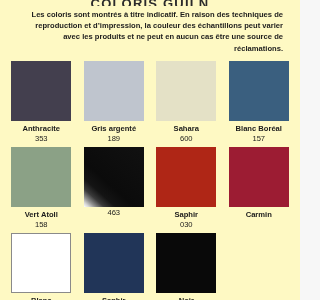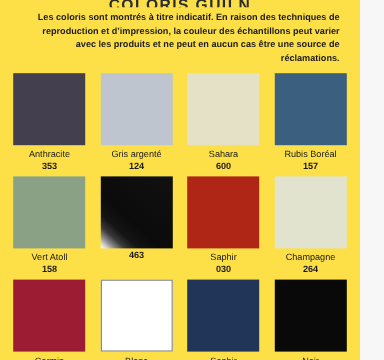--- a/index.html
+++ b/index.html
@@ -14,21 +14,21 @@
     font-family: "Liberation Sans", sans-serif;
     color: #1a1a1a;
     -webkit-font-smoothing: antialiased;
   }
 
   .page {
     position: relative;
     width: 300px;
     height: 300px;
     box-sizing: border-box;
-    background: #fde047;
+    background: #fef9c3;
   }
 
   
   .header {
     padding: 0 8px;
     text-align: center;
   }
   .doc-title {
     margin: 0;
     padding: 0;
@@ -83,30 +83,30 @@
         #d8d8d8 4%,
         #8f8f8f 9%,
         #3a3a3a 16%,
         #141414 25%,
         #0b0b0b 40%,
         #111111 100%);
   }
   .swatch-name {
     margin-top: 3px;
     font-size: 7.6px;
-    font-weight: normal;
+    font-weight: bold;
     line-height: 9px;
     text-align: center;
     color: #1a1a1a;
     white-space: nowrap;
   }
   .swatch-code {
     margin-top: 1px;
     font-size: 7.6px;
-    font-weight: bold;
+    font-weight: normal;
     line-height: 9px;
     text-align: center;
     color: #1a1a1a;
   }
 </style>
 </head>
 <body>
 
 <div class="page">
 
@@ -117,50 +117,45 @@
 
   <div class="swatch-grid">
       <div class="swatch-cell">
         <div class="swatch-chip" style="background: rgb(67, 63, 78);"></div>
         <div class="swatch-name">Anthracite</div>
         <div class="swatch-code">353</div>
       </div>
       <div class="swatch-cell">
         <div class="swatch-chip" style="background: rgb(191, 197, 206);"></div>
         <div class="swatch-name">Gris argenté</div>
-        <div class="swatch-code">124</div>
+        <div class="swatch-code">189</div>
       </div>
       <div class="swatch-cell">
         <div class="swatch-chip" style="background: rgb(228, 225, 198);"></div>
         <div class="swatch-name">Sahara</div>
         <div class="swatch-code">600</div>
       </div>
       <div class="swatch-cell">
         <div class="swatch-chip" style="background: rgb(58, 95, 127);"></div>
-        <div class="swatch-name">Rubis Boréal</div>
+        <div class="swatch-name">Blanc Boréal</div>
         <div class="swatch-code">157</div>
       </div>
       <div class="swatch-cell">
         <div class="swatch-chip" style="background: rgb(139, 161, 134);"></div>
         <div class="swatch-name">Vert Atoll</div>
         <div class="swatch-code">158</div>
       </div>
       <div class="swatch-cell">
         <div class="swatch-chip glossy"></div>
         <div class="swatch-code">463</div>
       </div>
       <div class="swatch-cell">
         <div class="swatch-chip" style="background: rgb(175, 38, 22);"></div>
         <div class="swatch-name">Saphir</div>
         <div class="swatch-code">030</div>
-      </div>
-      <div class="swatch-cell">
-        <div class="swatch-chip" style="background: rgb(226, 227, 206);"></div>
-        <div class="swatch-name">Champagne</div>
-        <div class="swatch-code">264</div>
       </div>
       <div class="swatch-cell">
         <div class="swatch-chip" style="background: rgb(156, 28, 51);"></div>
         <div class="swatch-name">Carmin</div>
       </div>
       <div class="swatch-cell">
         <div class="swatch-chip bordered" style="background: rgb(255, 255, 255);"></div>
         <div class="swatch-name">Blanc</div>
       </div>
       <div class="swatch-cell">

